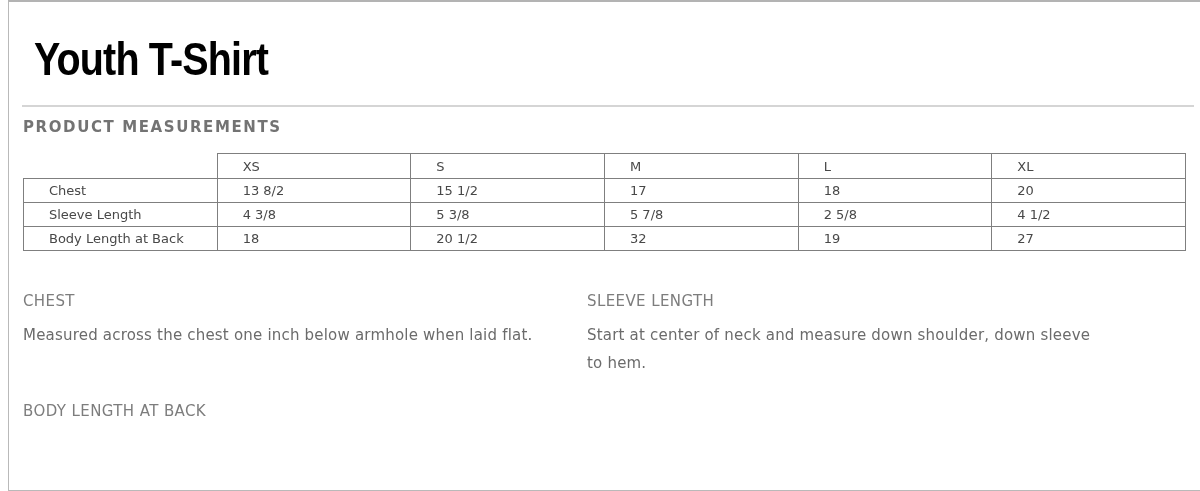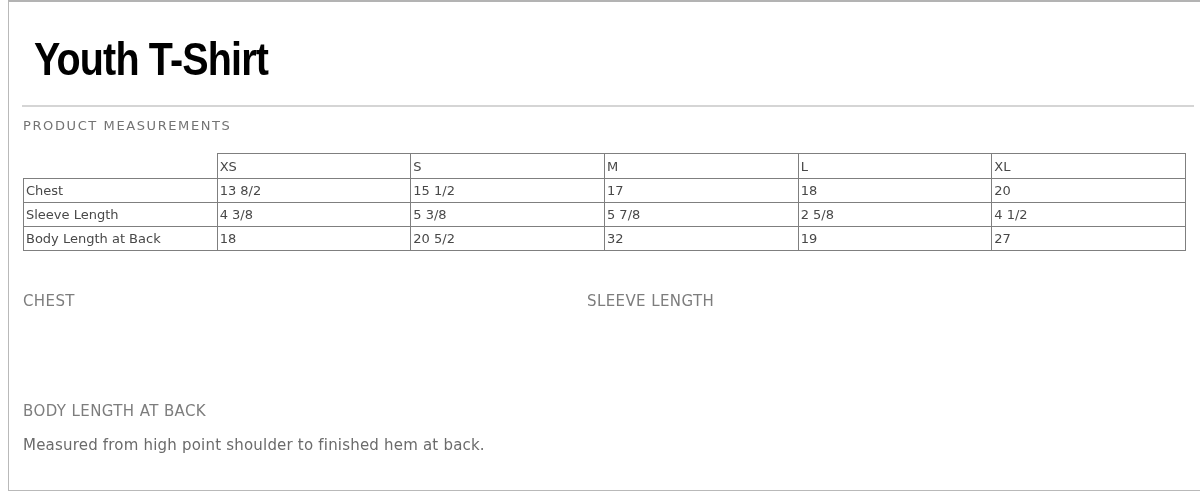--- a/index.html
+++ b/index.html
@@ -41,42 +41,42 @@
     top: 103px;
     height: 2px;
     background: #d5d5d5;
   }
 
   
   .section-label {
     position: absolute;
     left: 14px;
     top: 116px;
-    font-size: 13px;
-    font-weight: normal;
+    font-size: 15px;
+    font-weight: bold;
     letter-spacing: 1.6px;
     color: #737373;
   }
 
   
   table.meas {
     position: absolute;
     left: 14px;
     top: 151px;
     width: 1163px;
     border-collapse: collapse;
     table-layout: fixed;
   }
   table.meas th, table.meas td {
     border: 1px solid #7f7f7f;
     font-size: 13px;
     font-weight: normal;
     color: #484848;
     text-align: left;
-    padding: 0 0 0 2px;
+    padding: 0 0 0 25px;
     height: 23px;
     vertical-align: middle;
     white-space: nowrap;
     overflow: hidden;
   }
   table.meas th { height: 24px; }
   table.meas th.corner { border: none; background: transparent; }
 
   
   .def-heading {
@@ -131,34 +131,35 @@
         <td>Sleeve Length</td>
         <td>4 3/8</td>
         <td>5 3/8</td>
         <td>5 7/8</td>
         <td>2 5/8</td>
         <td>4 1/2</td>
       </tr>
       <tr>
         <td>Body Length at Back</td>
         <td>18</td>
-        <td>20 5/2</td>
+        <td>20 1/2</td>
         <td>32</td>
         <td>19</td>
         <td>27</td>
       </tr>
     </tbody>
   </table>
 
   <div class="def def-chest">
     <div class="def-heading">CHEST</div>
+    <div class="def-text">Measured across the chest one inch below armhole when laid flat.</div>
   </div>
 
   <div class="def def-sleeve">
     <div class="def-heading">SLEEVE LENGTH</div>
+    <div class="def-text">Start at center of neck and measure down shoulder, down sleeve to hem.</div>
   </div>
 
   <div class="def def-body">
     <div class="def-heading">BODY LENGTH AT BACK</div>
-    <div class="def-text">Measured from high point shoulder to finished hem at back.</div>
   </div>
 
 </div>
 
 </body></html>

